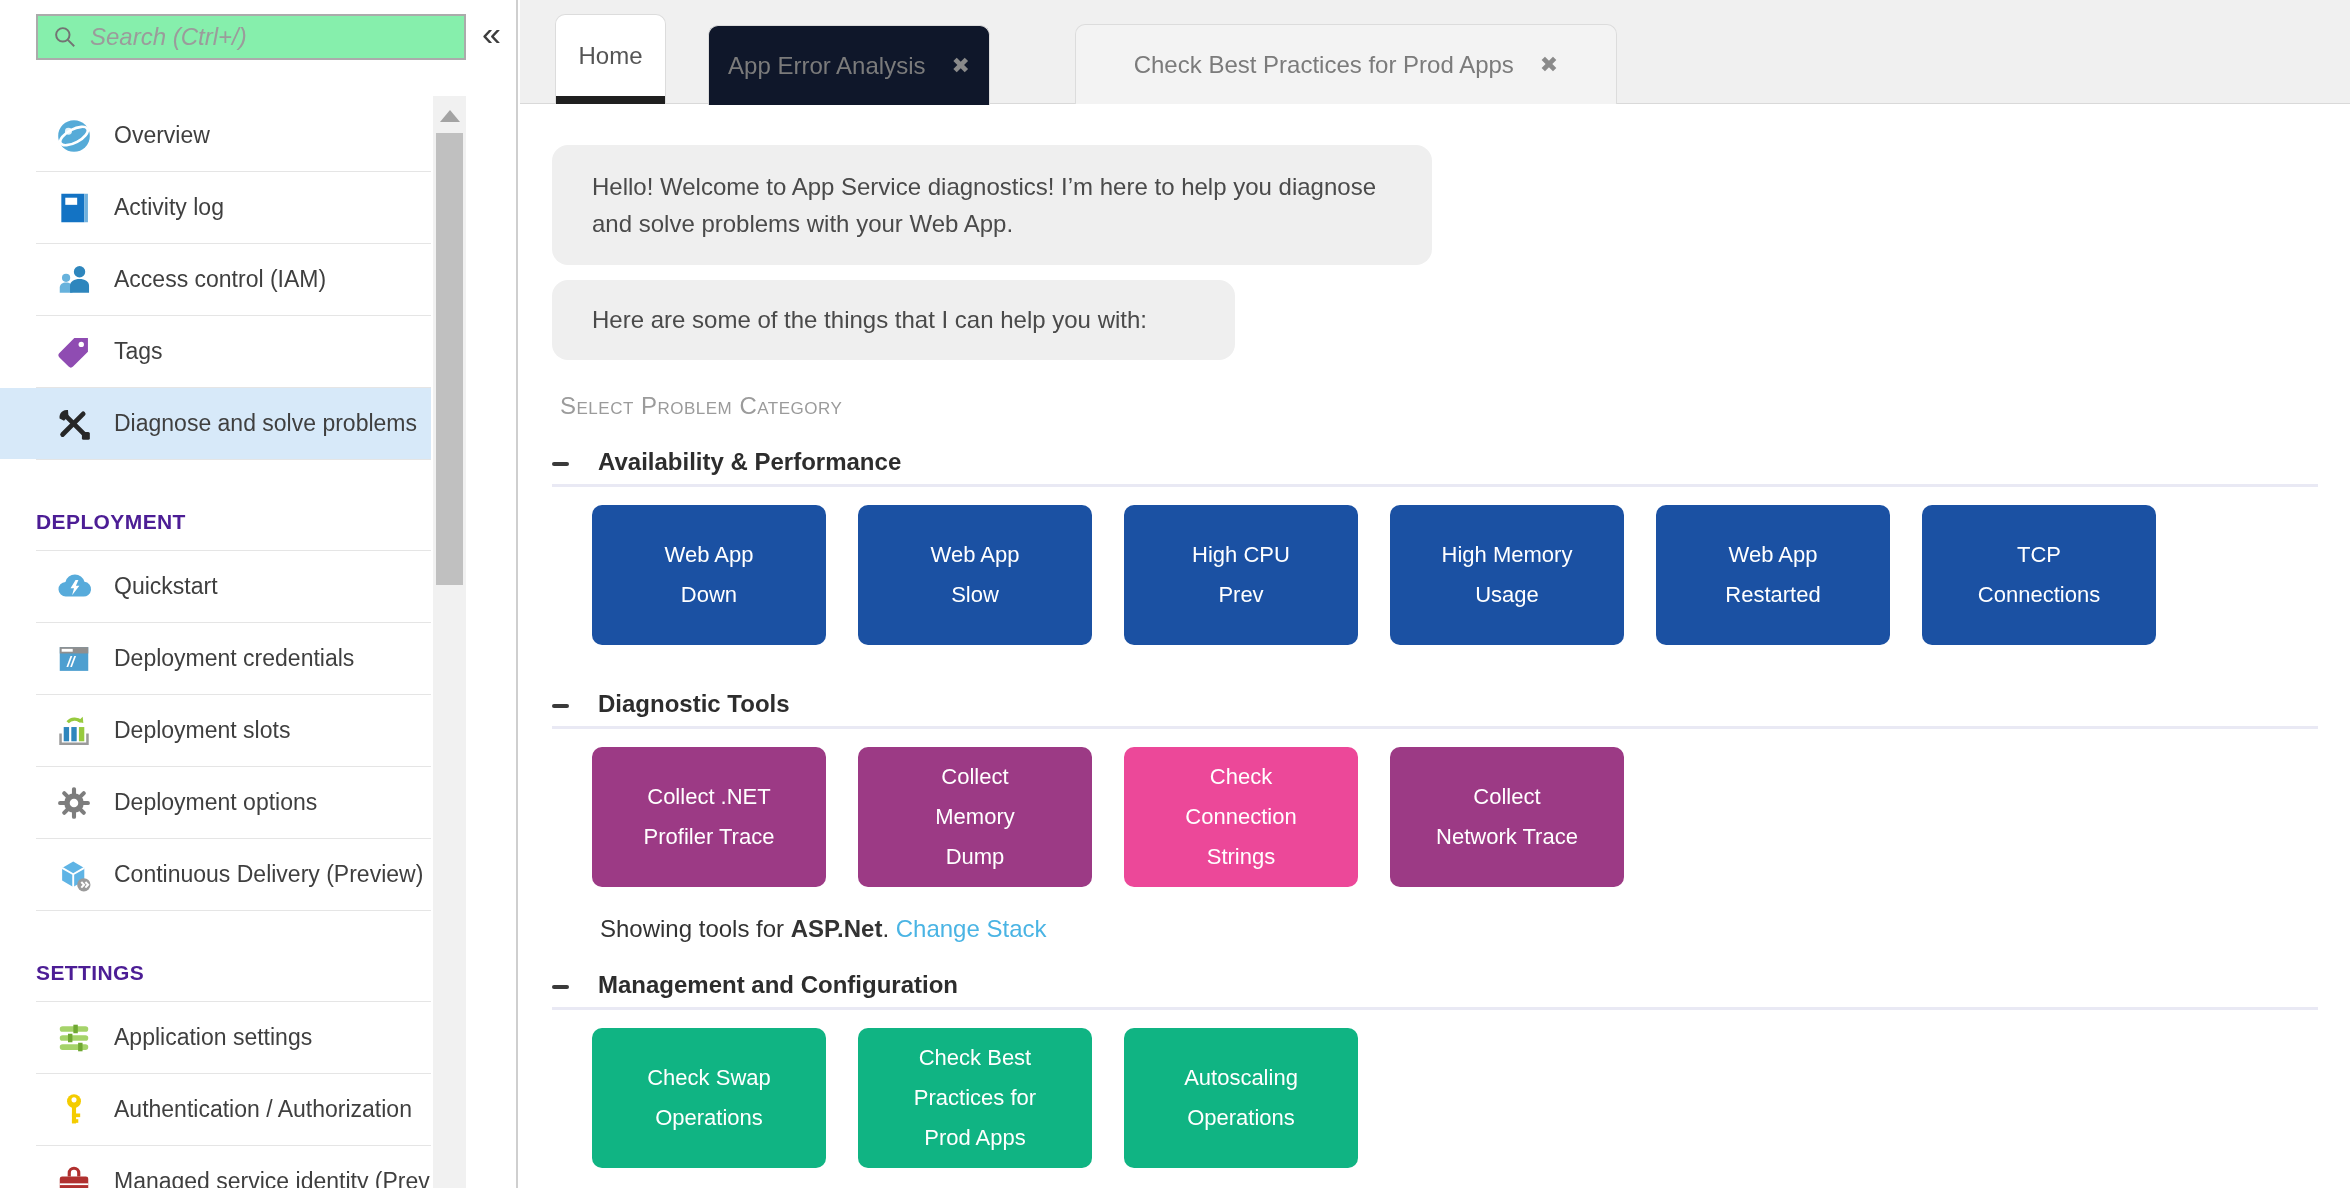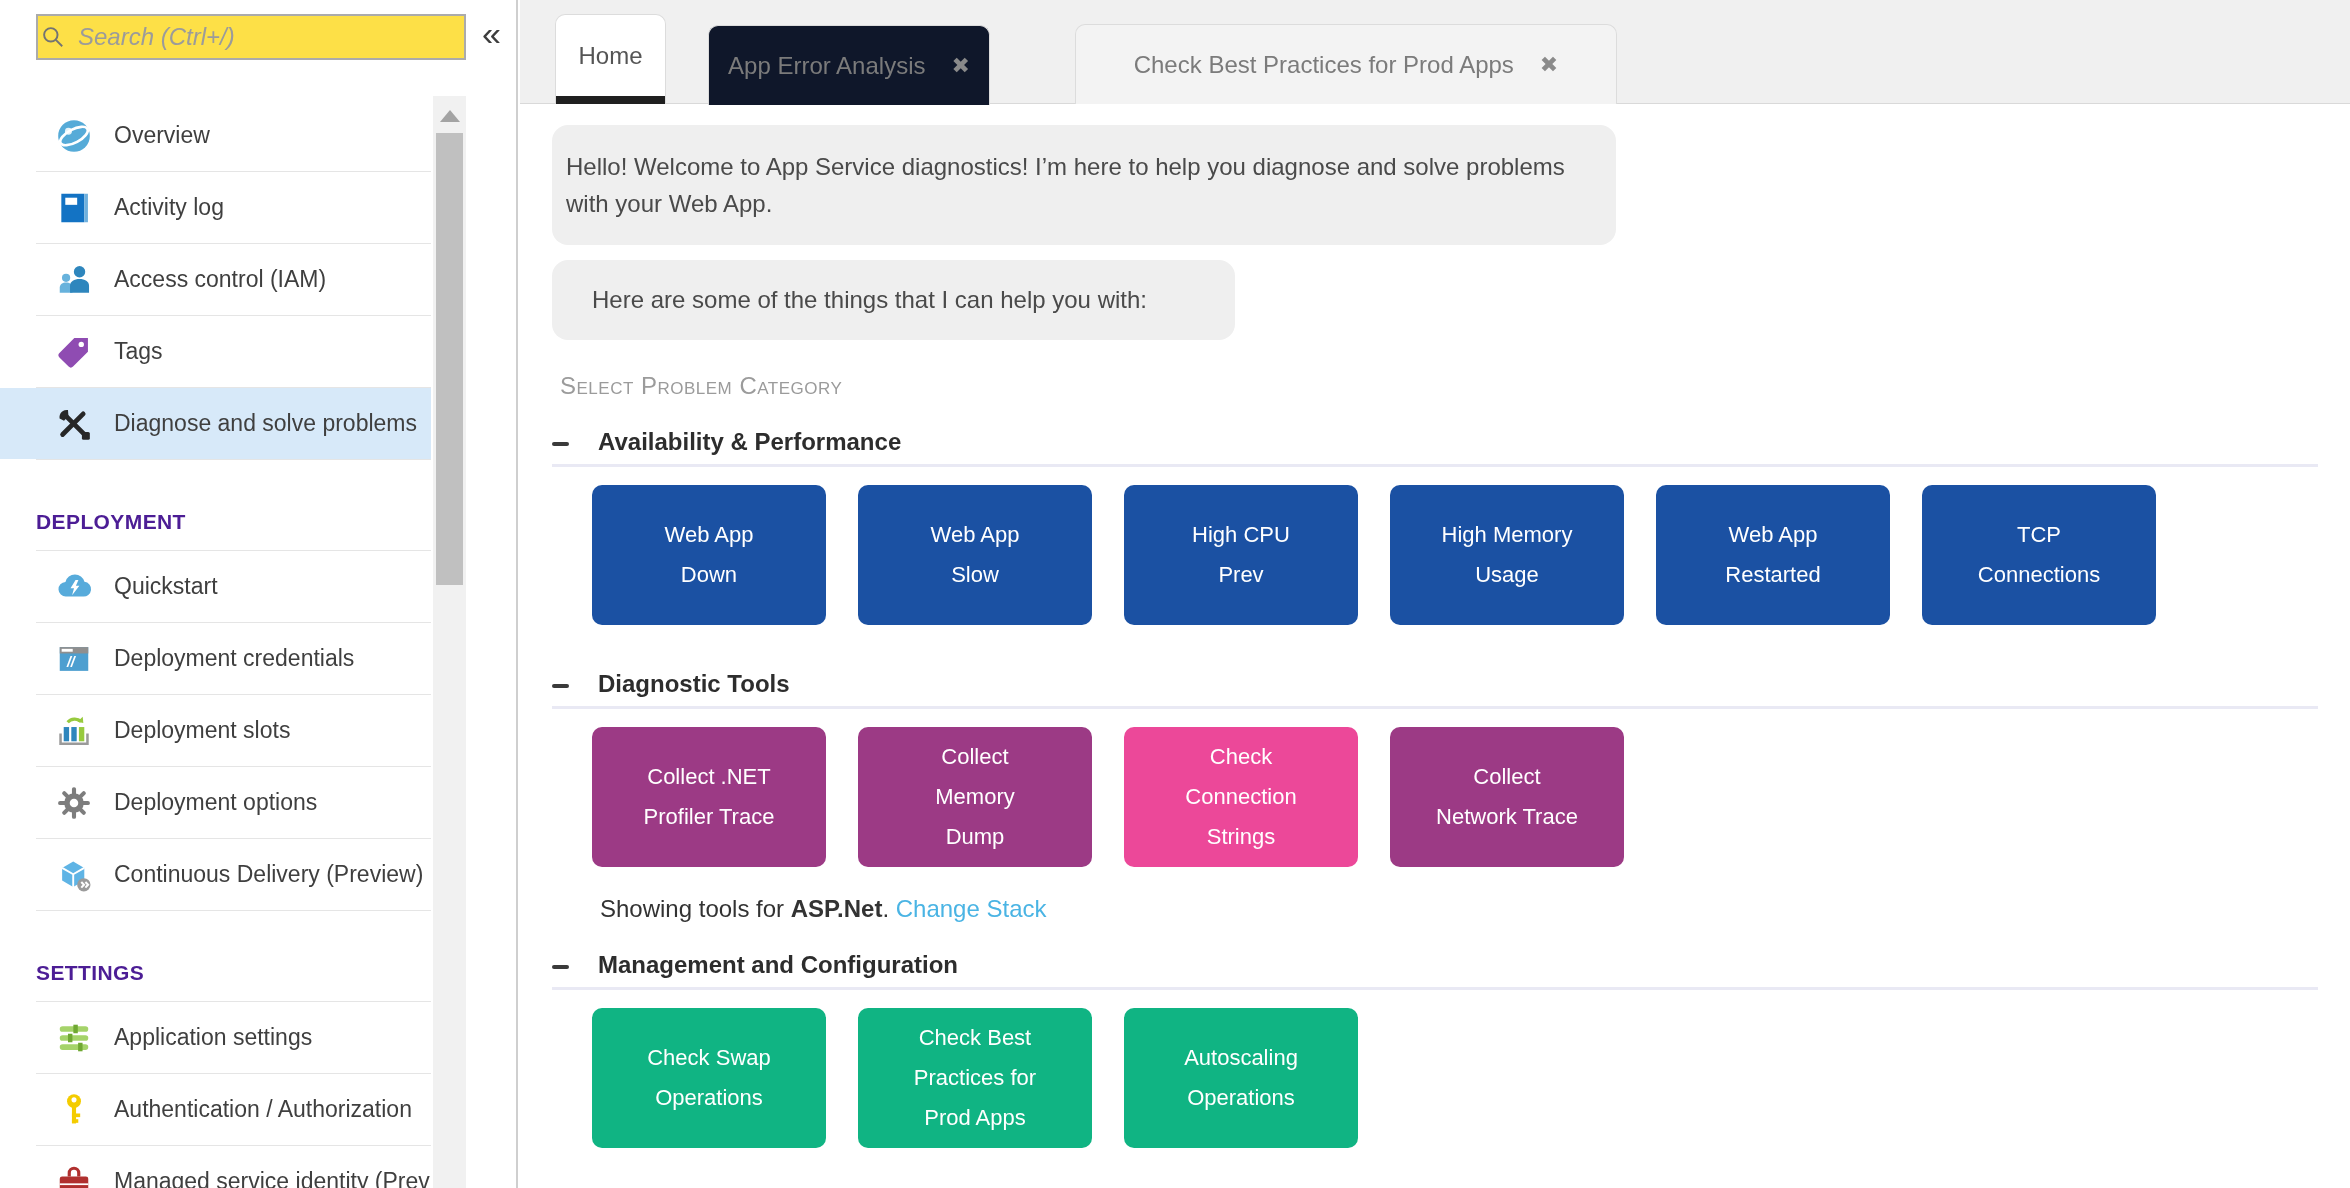--- a/index.html
+++ b/index.html
@@ -4,22 +4,22 @@
 <style>
   * { margin:0; padding:0; box-sizing:border-box; }
   html,body { width:2350px; height:1188px; overflow:hidden; background:#fff;
               font-family:"Liberation Sans","DejaVu Sans",sans-serif; }
   #app { position:relative; width:2350px; height:1188px; background:#fff; }
 
   
   .sidebar { position:absolute; left:0; top:0; width:518px; height:1188px;
              background:#fff; border-right:2px solid #cfcfcf; }
   .search-box { position:absolute; left:36px; top:14px; width:430px; height:46px;
-                border:2px solid #ababab; background:#fde047; display:flex; align-items:center;
-                padding-left:2px; }
+                border:2px solid #ababab; background:#86efac; display:flex; align-items:center;
+                padding-left:14px; }
   .search-box input { border:none; outline:none; flex:1; height:40px; font-size:24px;
                       font-family:inherit; color:#444; margin-left:12px; background:transparent; }
   .search-box input::placeholder { font-style:italic; color:#9b9b9b; }
   .collapse-btn { position:absolute; left:482px; top:16px; font-size:34px; color:#3d3d3d;
                   cursor:pointer; line-height:1; }
   .nav { position:absolute; left:0; top:100px; right:85px; }
   .nav-row { height:71px; display:flex; align-items:center; cursor:pointer; }
   .nav-row.selected { background:#d7e9f9; }
   .nav-icon { width:44px; height:44px; margin-left:52px; display:flex; align-items:center;
               justify-content:center; flex:none; }
@@ -45,21 +45,21 @@
                 padding-bottom:8px; }
   .tab.active::after { content:""; position:absolute; left:0; right:0; bottom:0; height:8px;
                        background:#1f1f1f; }
   .tab.t2 { left:188px; top:25px; width:282px; height:80px; background:#0f172a; color:#7b7b7b; }
   .tab.t3 { left:555px; top:24px; width:542px; height:80px; background:#f3f3f3; color:#7b7b7b; }
   .tab .close { font-size:22px; color:#8a8a8a; cursor:pointer; }
 
   .content { padding-left:32px; }
   .bubble { background:#efefef; border-radius:16px; color:#4a4a4a; font-size:24px;
             line-height:37px; }
-  .bubble.b1 { margin-top:21px; width:1064px; padding:23px 14px; }
+  .bubble.b1 { margin-top:41px; width:880px; padding:23px 40px; }
   .bubble.b2 { margin-top:15px; width:683px; padding:25px 40px; line-height:30px; }
   .cat-label { margin-top:32px; margin-left:8px; font-size:24px; color:#9b9b9b;
                font-variant:small-caps; letter-spacing:.5px; }
 
   .section { width:1766px; }
   .sec-head { display:flex; align-items:center; }
   .minus { width:17px; height:4px; background:#3a3a3a; border-radius:2px; margin-top:4px;
            cursor:pointer; flex:none; }
   .sec-title { margin-left:29px; font-size:24px; font-weight:600; color:#2d2d2d; }
   .sec-rule { height:3px; background:#e9e9f4; margin-top:8px; }

